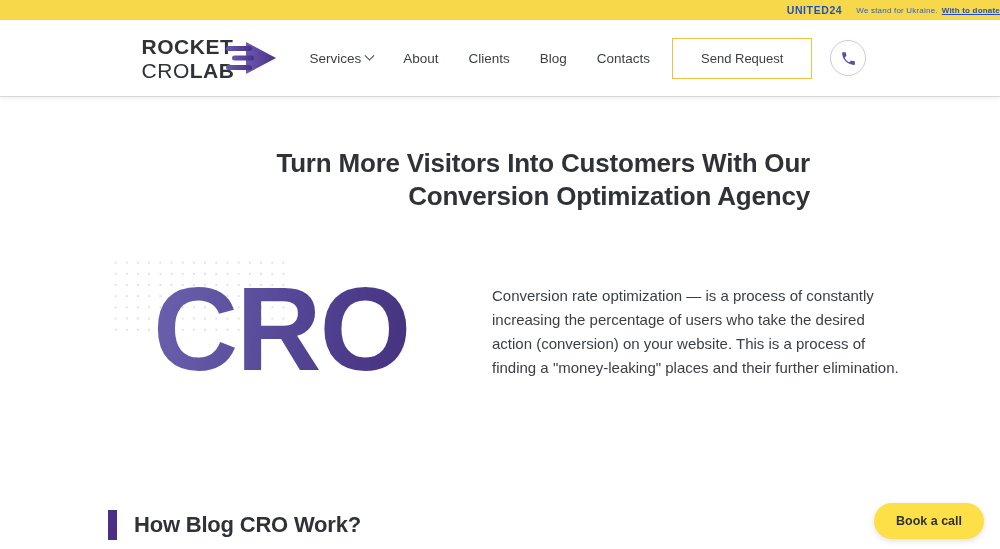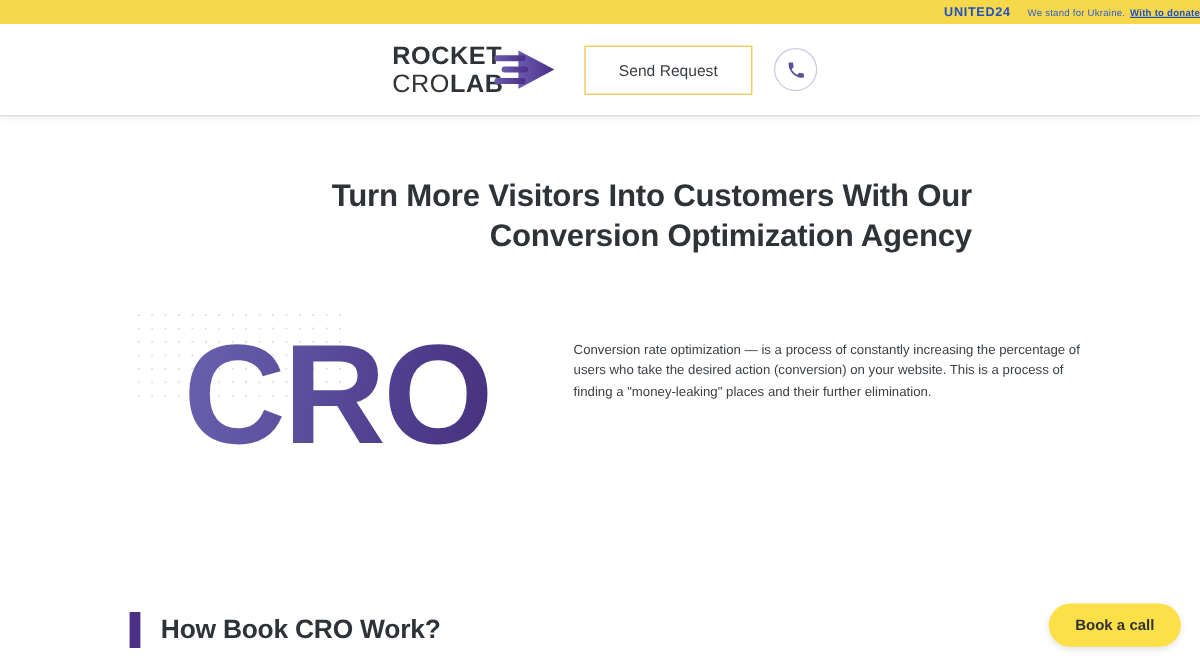--- a/index.html
+++ b/index.html
@@ -195,22 +195,22 @@
     letter-spacing: -2px;
     line-height: 1;
     background: linear-gradient(100deg, #6a61ad 0%, #5b4f9e 38%, #4e3d8c 72%, #46327e 100%);
     -webkit-background-clip: text;
     background-clip: text;
     color: transparent;
     -webkit-text-fill-color: transparent;
   }
 
   .hero-paragraph {
-    margin-left: 40px;
-    font-size: 11px;
+    margin-left: 54px;
+    font-size: 15px;
     line-height: 1.62;
     color: #3a3f44;
     max-width: 435px;
     padding-top: 32px;
   }
 
   
   .section-head {
     display: flex;
     align-items: center;
@@ -279,20 +279,38 @@
             </linearGradient>
           </defs>
           <polygon points="22,8 52,24 22,40" fill="url(#arrGrad)"></polygon>
           <rect x="2" y="12" width="26" height="5" rx="2.5" fill="url(#arrGrad)"></rect>
           <rect x="8" y="21.5" width="22" height="5" rx="2.5" fill="url(#arrGrad)"></rect>
           <rect x="2" y="31" width="26" height="5" rx="2.5" fill="url(#arrGrad)"></rect>
         </svg>
       </span>
     </a>
 
+    <nav class="main-nav">
+      <a class="nav-link">
+        <span>Services</span>
+        <i class="chev"></i>
+      </a>
+      <a class="nav-link">
+        <span>About</span>
+      </a>
+      <a class="nav-link">
+        <span>Clients</span>
+      </a>
+      <a class="nav-link">
+        <span>Blog</span>
+      </a>
+      <a class="nav-link">
+        <span>Contacts</span>
+      </a>
+    </nav>
 
     <div class="header-actions">
       <button class="btn-send">Send Request</button>
       <div class="phone-circle">
         <svg width="17" height="17" viewBox="0 0 24 24" fill="#5b4f9e" aria-hidden="true">
           <path d="M6.6 10.8c1.5 2.9 3.7 5.1 6.6 6.6l2.2-2.2c.3-.3.7-.4 1-.2 1.1.4 2.3.6 3.6.6.6 0 1 .4 1 1V20c0 .6-.4 1-1 1C10.6 21 3 13.4 3 4c0-.6.4-1 1-1h3.4c.6 0 1 .4 1 1 0 1.2.2 2.4.6 3.6.1.4 0 .7-.2 1l-2.2 2.2z"></path>
         </svg>
       </div>
     </div>
 
@@ -312,18 +330,18 @@
       <div class="dot-grid"></div>
       <div class="cro-text">CRO</div>
     </div>
 
     <p class="hero-paragraph">Conversion rate optimization — is a process of constantly increasing the percentage of users who take the desired action (conversion) on your website. This is a process of finding a "money-leaking" places and their further elimination.</p>
 
   </div>
 
   <div class="section-head">
     <span class="accent-bar"></span>
-    <h2 class="section-title">How Book CRO Work?</h2>
+    <h2 class="section-title">How Blog CRO Work?</h2>
   </div>
 
 </main>
 
 <button class="book-call">Book a call</button>
 
 </body></html>

